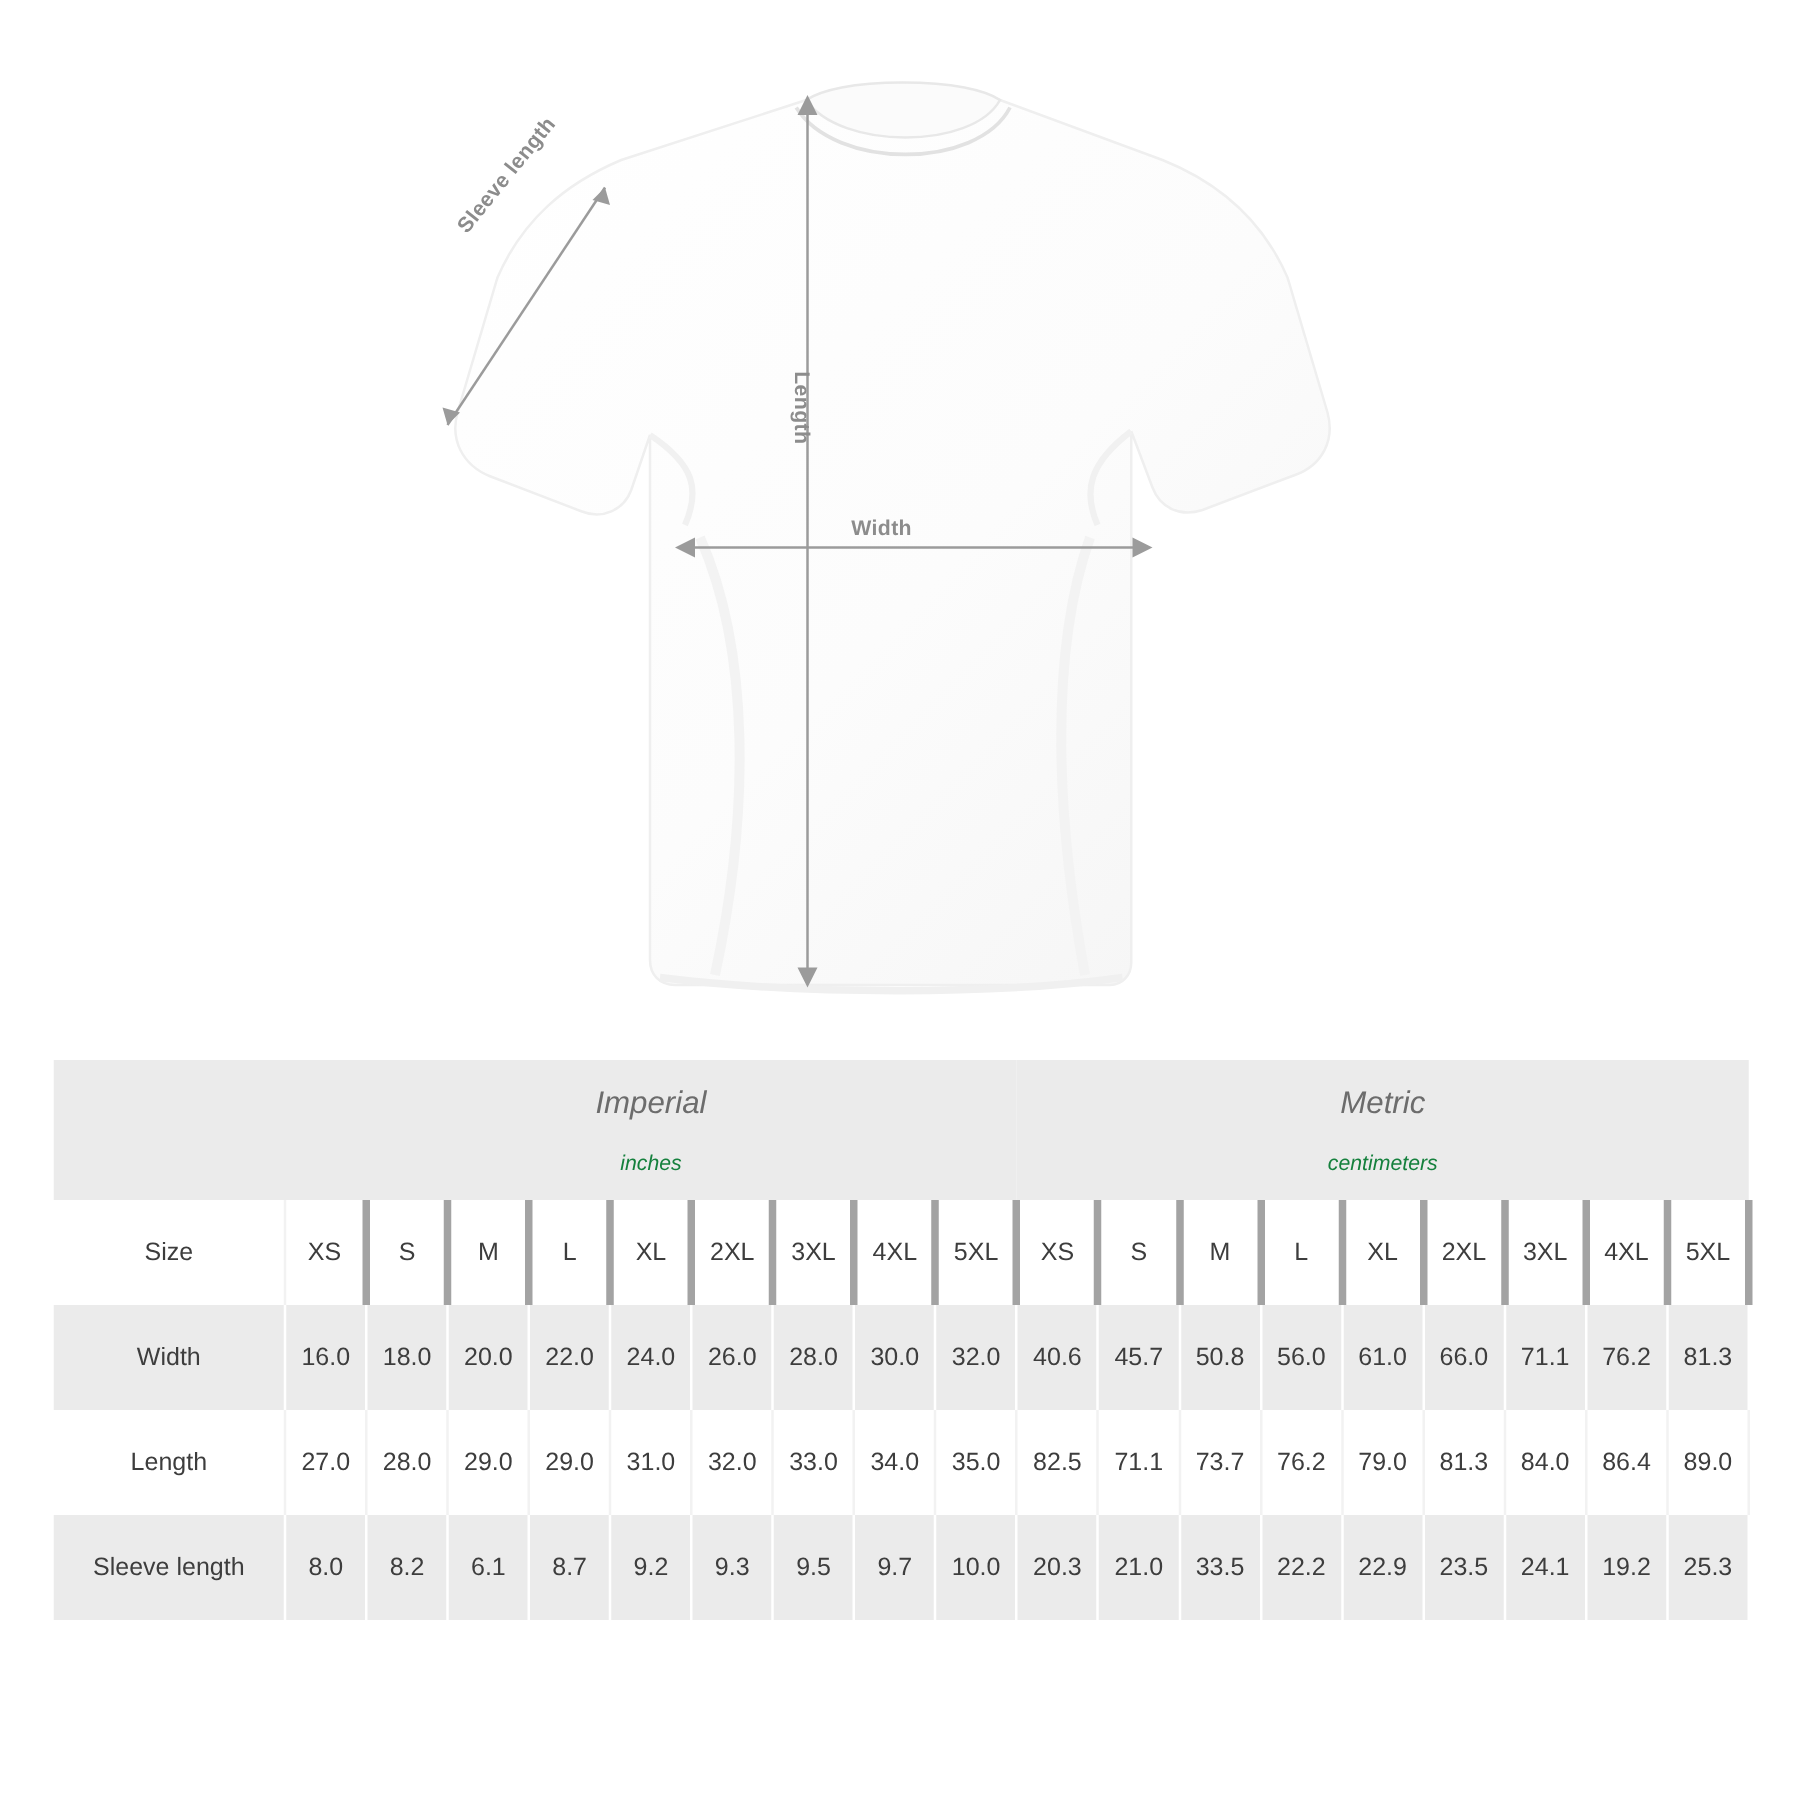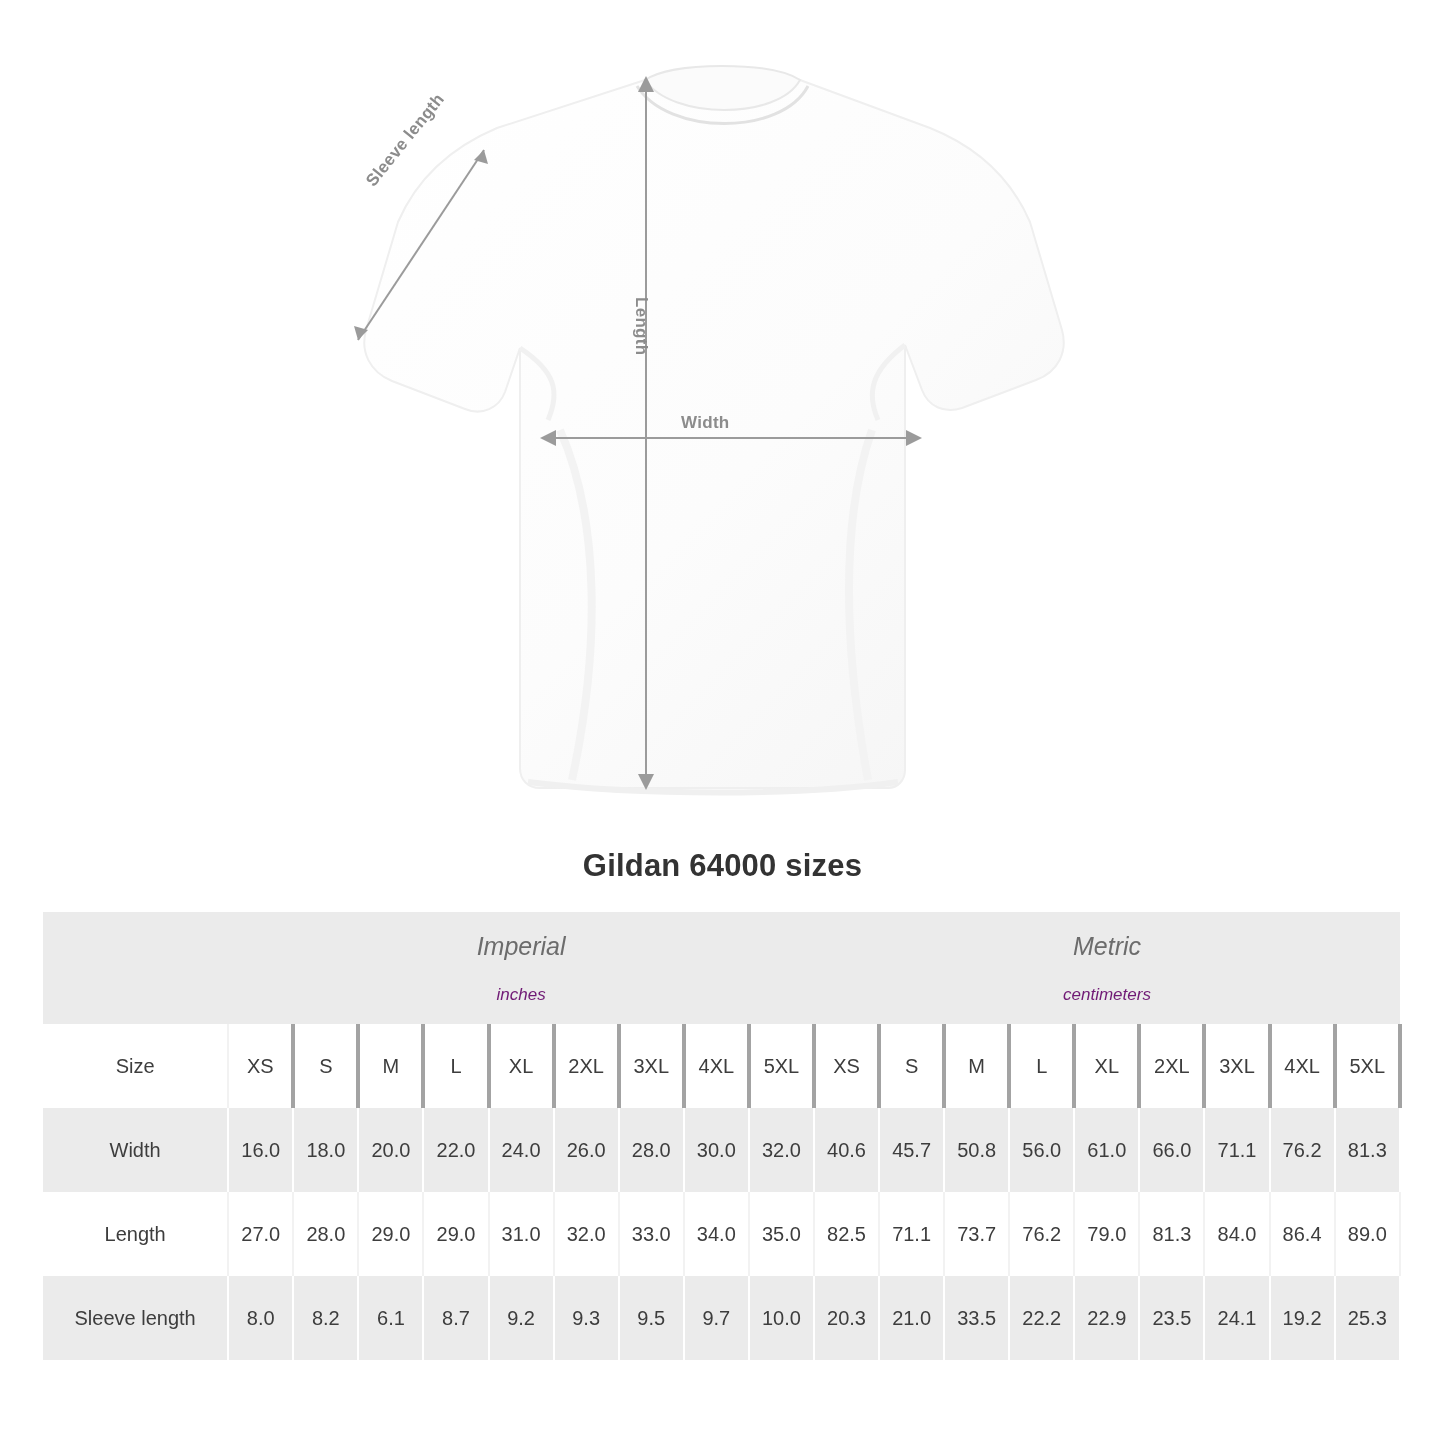--- a/index.html
+++ b/index.html
@@ -92,30 +92,30 @@
   }
   .unit-name {
     font-size: 25px;
     font-style: italic;
     font-weight: normal;
     color: #6c6c6c;
   }
   .unit-sub {
     font-size: 17px;
     font-style: italic;
-    color: #701a75;
+    color: #15803d;
     margin-top: 24px;
   }
   .row-size td {
     height: 82px;
     font-size: 20px;
     font-weight: bold;
     color: #3d3d3d;
     background: #ffffff;
-    border-right: 4px solid #a3a3a3;
+    border-right: 6px solid #a3a3a3;
   }
   .row-size td.rowhead {
     font-size: 20px;
     border-right: 2px solid #f2f2f2;
   }
   .data-row td {
     height: 82px;
     font-size: 20px;
     color: #3d3d3d;
     border-right: 2px solid #ffffff;
@@ -199,21 +199,20 @@
       <polygon points="922,438 906,430 906,446" fill="#9b9b9b" stroke="none"></polygon>
     </g>
   </svg>
 
   <div class="dim-label label-sleeve">Sleeve length</div>
   <div class="dim-label label-length">Length</div>
   <div class="dim-label label-width">Width</div>
 </div>
 
 <div class="title-block">
-  <h1 class="chart-title">Gildan 64000 sizes</h1>
 </div>
 
 <div class="table-wrap">
   <table class="size-table">
     <colgroup>
       <col class="col-first">
       <col class="col-cell">
         <col class="col-cell">
         <col class="col-cell">
         <col class="col-cell">

